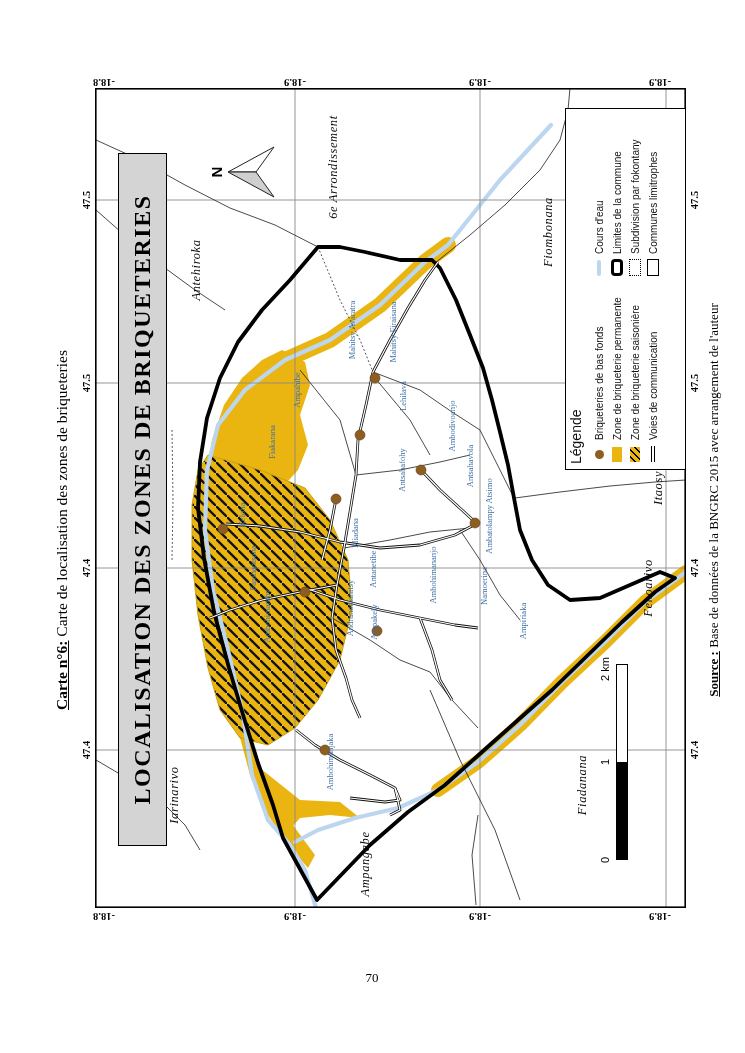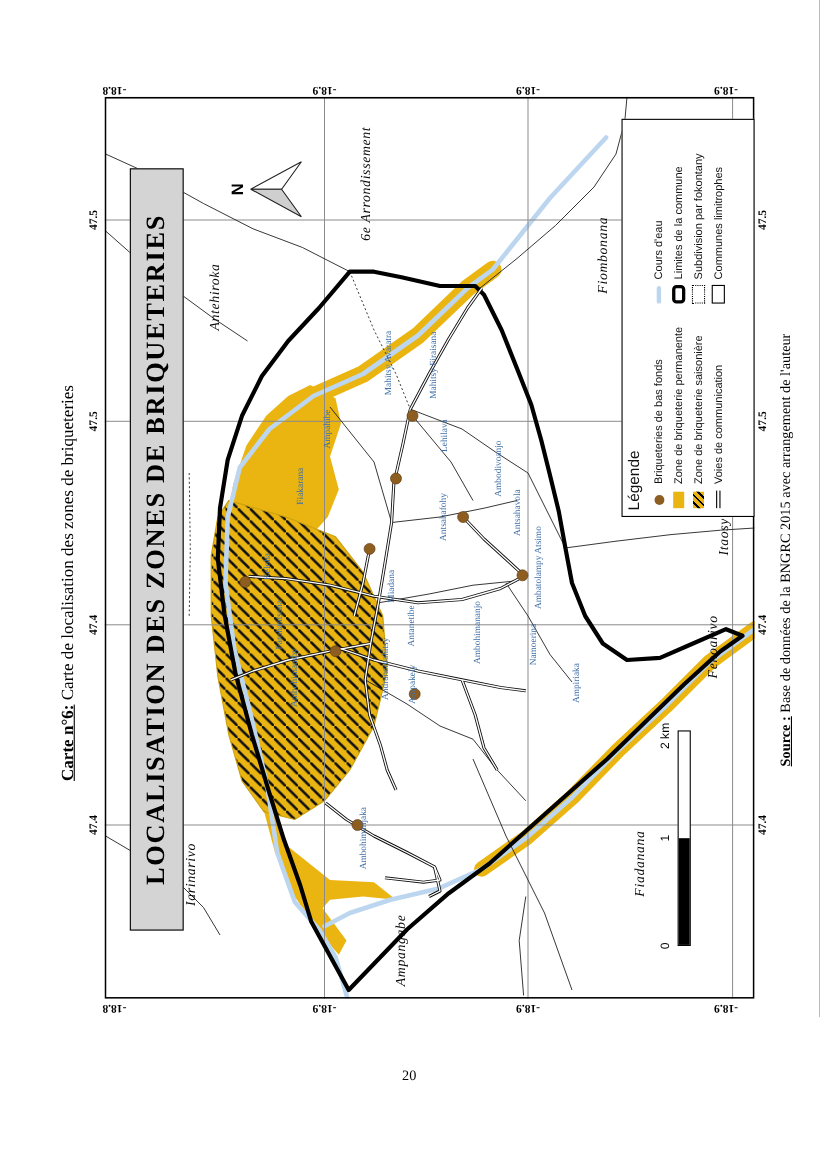--- a/index.html
+++ b/index.html
@@ -249,21 +249,21 @@
       <div class="sb-bar">
         <div class="sb-black"></div>
       </div>
     </div>
   </div>
 
   <div id="source">
     <span class="src-label">Source :</span><span> Base de données de la BNGRC 2015 avec arrangement de l'auteur</span>
   </div>
 
-  <div id="page-number">20</div>
+  <div id="page-number">70</div>
 <div class="mlbl coord flip" style="left: 104px; top: 82px;">-18.8</div>
     <div class="mlbl coord flip" style="left: 295px; top: 82px;">-18.9</div>
     <div class="mlbl coord flip" style="left: 480px; top: 82px;">-18.9</div>
     <div class="mlbl coord flip" style="left: 660px; top: 82px;">-18.9</div>
     <div class="mlbl coord flip" style="left: 104px; top: 916px;">-18.8</div>
     <div class="mlbl coord flip" style="left: 295px; top: 916px;">-18.9</div>
     <div class="mlbl coord flip" style="left: 480px; top: 916px;">-18.9</div>
     <div class="mlbl coord flip" style="left: 660px; top: 916px;">-18.9</div>
     <div class="mlbl coord vert" style="left: 86px; top: 200px;">47.5</div>
     <div class="mlbl coord vert" style="left: 86px; top: 383px;">47.5</div>

